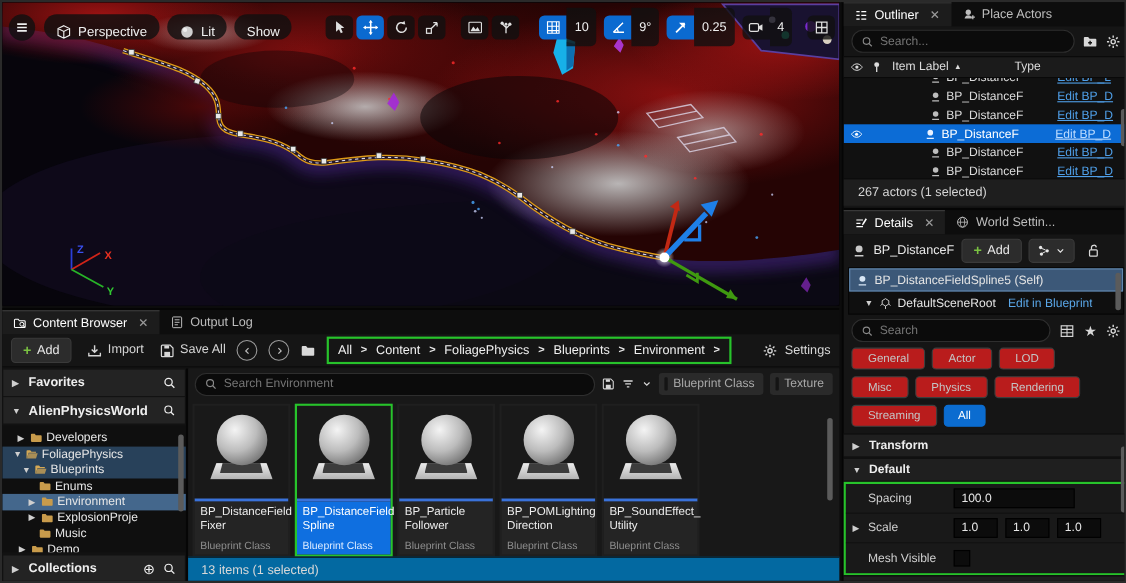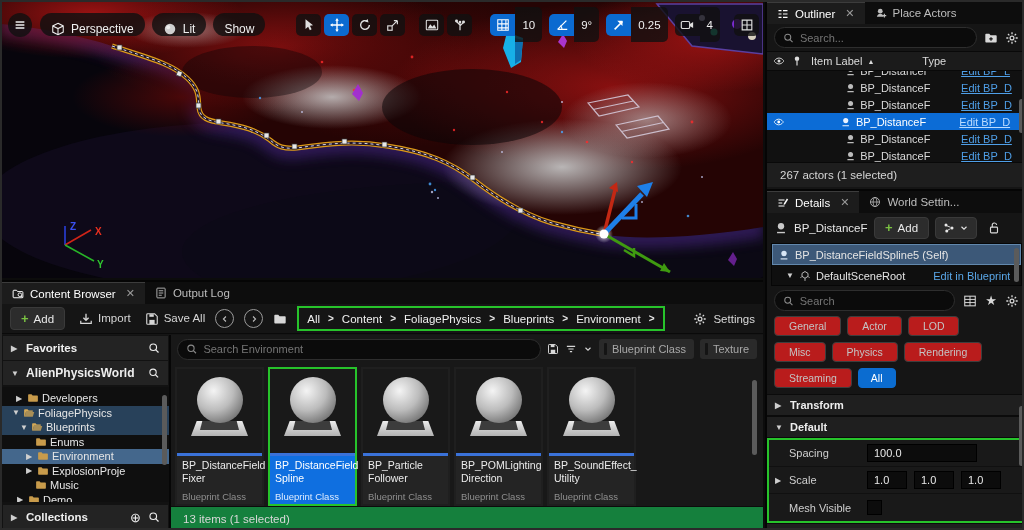--- a/index.html
+++ b/index.html
@@ -79,21 +79,21 @@
     background:linear-gradient(#ececec,#b2b2b2); clip-path:polygon(10% 0,90% 0,100% 100%,0 100%); }
   .ped::after { content:""; position:absolute; left:9px; top:0; width:39px; height:9px;
     background:#3c3c3c; clip-path:polygon(6% 0,94% 0,100% 100%,0 100%); }
   .stripe { height:3px; background:#3a72d9; }
   .cap { flex:1; background:#242424; padding:3px 5px 2px; display:flex; flex-direction:column; }
   .tile.selected .cap { background:#0f6fe0; }
   .aname { color:#ececec; font-size:10.5px; line-height:12.5px; }
   .tile.selected .aname { color:#fff; }
   .atype { margin-top:auto; color:#8f8f8f; font-size:9.5px; }
   .tile.selected .atype { color:#dcebff; }
-  #cb-status { position:absolute; left:0; bottom:0; right:0; height:24px; background:#15803d;
+  #cb-status { position:absolute; left:0; bottom:0; right:0; height:24px; background:#0369a1;
     display:flex; align-items:center; padding:0 12px; color:#d8d8d8; font-size:11.5px; border-top:1px solid #0c0c0c; }
   .vscroll { position:absolute; width:5px; border-radius:3px; background:#5b5b5b; }
 
   
   #right-col { position:absolute; left:763px; top:0; width:261px; height:530px; background:#151515; border-left:2px solid #050505; }
   #outliner { position:absolute; left:0; top:0; right:0; height:187px; }
   #ol-search-row { display:flex; align-items:center; gap:7px; height:27px; padding:0 7px; }
   #ol-header { display:flex; align-items:center; height:20px; background:#1b1b1b; border-top:1px solid #090909; border-bottom:1px solid #090909; color:#dcdcdc; }
   #ol-list { position:relative; height:91px; overflow:hidden; background:#111; }
   .olrow { display:flex; align-items:center; height:17px; padding-left:2px; color:#dadada; }
@@ -104,21 +104,21 @@
   .olrow .spacer { width:76px; flex:none; }
   .olrow.sel .spacer { width:56px; }
   #ol-footer { display:flex; align-items:center; height:25px; background:#1e1e1e; padding:0 13px; color:#d6d6d6; font-size:11.5px; border-top:1px solid #090909; }
 
   #details { position:absolute; left:0; top:187px; right:0; bottom:0; border-top:2px solid #050505; }
   #dt-actor-row { display:flex; align-items:center; gap:6px; height:29px; padding:0 7px; }
   #dt-name { width:74px; overflow:hidden; white-space:nowrap; color:#e8e8e8; font-size:11.5px; }
   #dt-tree { position:relative; margin:1px 4px; background:#0f0f0f; height:43px; border:1px solid #060606; }
   .comp-row { display:flex; align-items:center; gap:5px; height:21px; padding:0 5px; color:#e4e4e4; }
   .comp-row.sel { background:#3c5878; border:1px solid #6288ad; }
-  .bluelink { color:#5aa7e8; margin-left:23px; white-space:nowrap; overflow:hidden; }
+  .bluelink { color:#5aa7e8; margin-left:6px; white-space:nowrap; overflow:hidden; }
   #dt-search-row { display:flex; align-items:center; gap:8px; height:27px; padding:0 7px; }
   #dt-chips { padding:2px 7px; display:flex; flex-wrap:wrap; gap:6px; width:240px; }
   .fchip { height:20px; padding:0 14px; display:flex; align-items:center; background:#b91c1c;
     border:1px solid #3e3e3e; border-radius:4px; color:#c4c4c4; font-size:10.5px; }
   .fchip.all { background:#0b6cd0; border-color:#0b6cd0; color:#fff; padding:0 12px; }
   .sect { display:flex; align-items:center; gap:7px; height:22px; background:#1f1f1f; border-top:1px solid #0b0b0b;
     border-bottom:1px solid #0b0b0b; padding:0 8px; color:#ededed; font-weight:bold; font-size:11px; }
   #green-box { border:2px solid #27c32b; }
   .prow { display:flex; align-items:center; height:27px; background:#191919; border-bottom:1px solid #101010; padding:0 6px; }
   .prow .plabel { color:#cfcfcf; font-size:11px; width:92px; padding-left:14px; }

